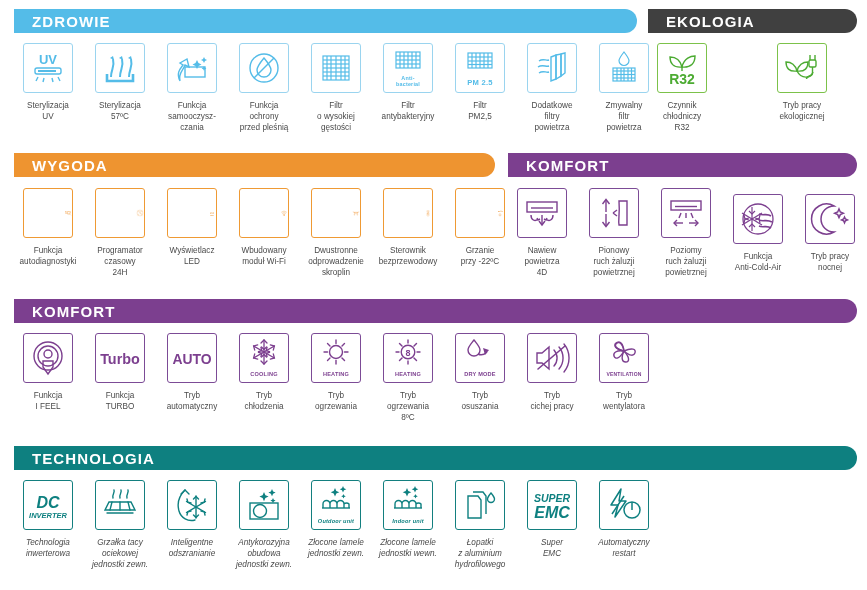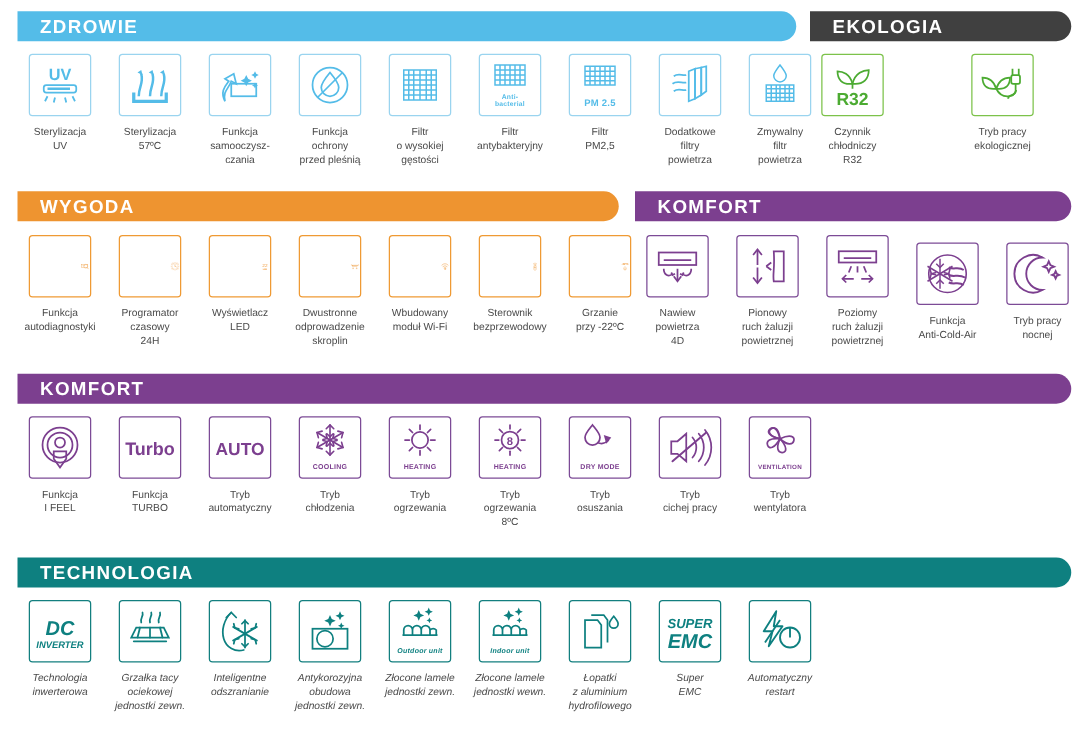--- a/index.html
+++ b/index.html
@@ -350,45 +350,45 @@
           <text x="21" y="24" font-size="19" fill="#ee9430" text-anchor="middle" font-family="Liberation Mono, monospace" letter-spacing="0">22</text>
           <text x="21" y="35" font-size="9" font-weight="bold" fill="#ee9430" text-anchor="middle" font-family="Liberation Sans, sans-serif">LED</text>
         </svg>
       </div>
       <div class="caption">Wyświetlacz
 LED</div>
     </div>
 
     <div class="cell">
       <div class="tile">
+        <svg width="42" height="42" viewBox="0 0 42 42" fill="none" stroke="#ee9430" stroke-width="2" stroke-linecap="round">
+          <path d="M8 16 a19 19 0 0 1 26 0"></path>
+          <path d="M12.5 22 a13 13 0 0 1 17 0"></path>
+          <path d="M17 27.5 a7 7 0 0 1 8 0"></path>
+          <circle cx="21" cy="32.5" r="2.5" stroke-width="1.6"></circle>
+        </svg>
+      </div>
+      <div class="caption">Wbudowany
+moduł Wi-Fi</div>
+    </div>
+
+    <div class="cell">
+      <div class="tile">
         <svg width="42" height="42" viewBox="0 0 42 42" fill="none" stroke="#ee9430" stroke-width="1.4">
           <path d="M6 13 v4 h30 v-4"></path>
           <rect x="11" y="17" width="20" height="6"></rect>
           <path d="M13 25 v7"></path>
             <path d="M10.5 29 l2.5 4 l2.5 -4"></path>
           <path d="M28 25 v7"></path>
             <path d="M25.5 29 l2.5 4 l2.5 -4"></path>
         </svg>
       </div>
       <div class="caption">Dwustronne
 odprowadzenie
 skroplin</div>
-    </div>
-
-    <div class="cell">
-      <div class="tile">
-        <svg width="42" height="42" viewBox="0 0 42 42" fill="none" stroke="#ee9430" stroke-width="2" stroke-linecap="round">
-          <path d="M8 16 a19 19 0 0 1 26 0"></path>
-          <path d="M12.5 22 a13 13 0 0 1 17 0"></path>
-          <path d="M17 27.5 a7 7 0 0 1 8 0"></path>
-          <circle cx="21" cy="32.5" r="2.5" stroke-width="1.6"></circle>
-        </svg>
-      </div>
-      <div class="caption">Wbudowany
-moduł Wi-Fi</div>
     </div>
 
     <div class="cell">
       <div class="tile">
         <svg width="42" height="42" viewBox="0 0 42 42" fill="none" stroke="#ee9430" stroke-width="1.4" stroke-linecap="round">
           <path d="M14 10 a11 11 0 0 1 14 0"></path>
           <path d="M16.5 14 a7 7 0 0 1 9 0"></path>
           <rect x="16" y="17" width="10" height="21" rx="5"></rect>
           <rect x="19" y="24" width="4" height="5" rx="1"></rect>
         </svg>

